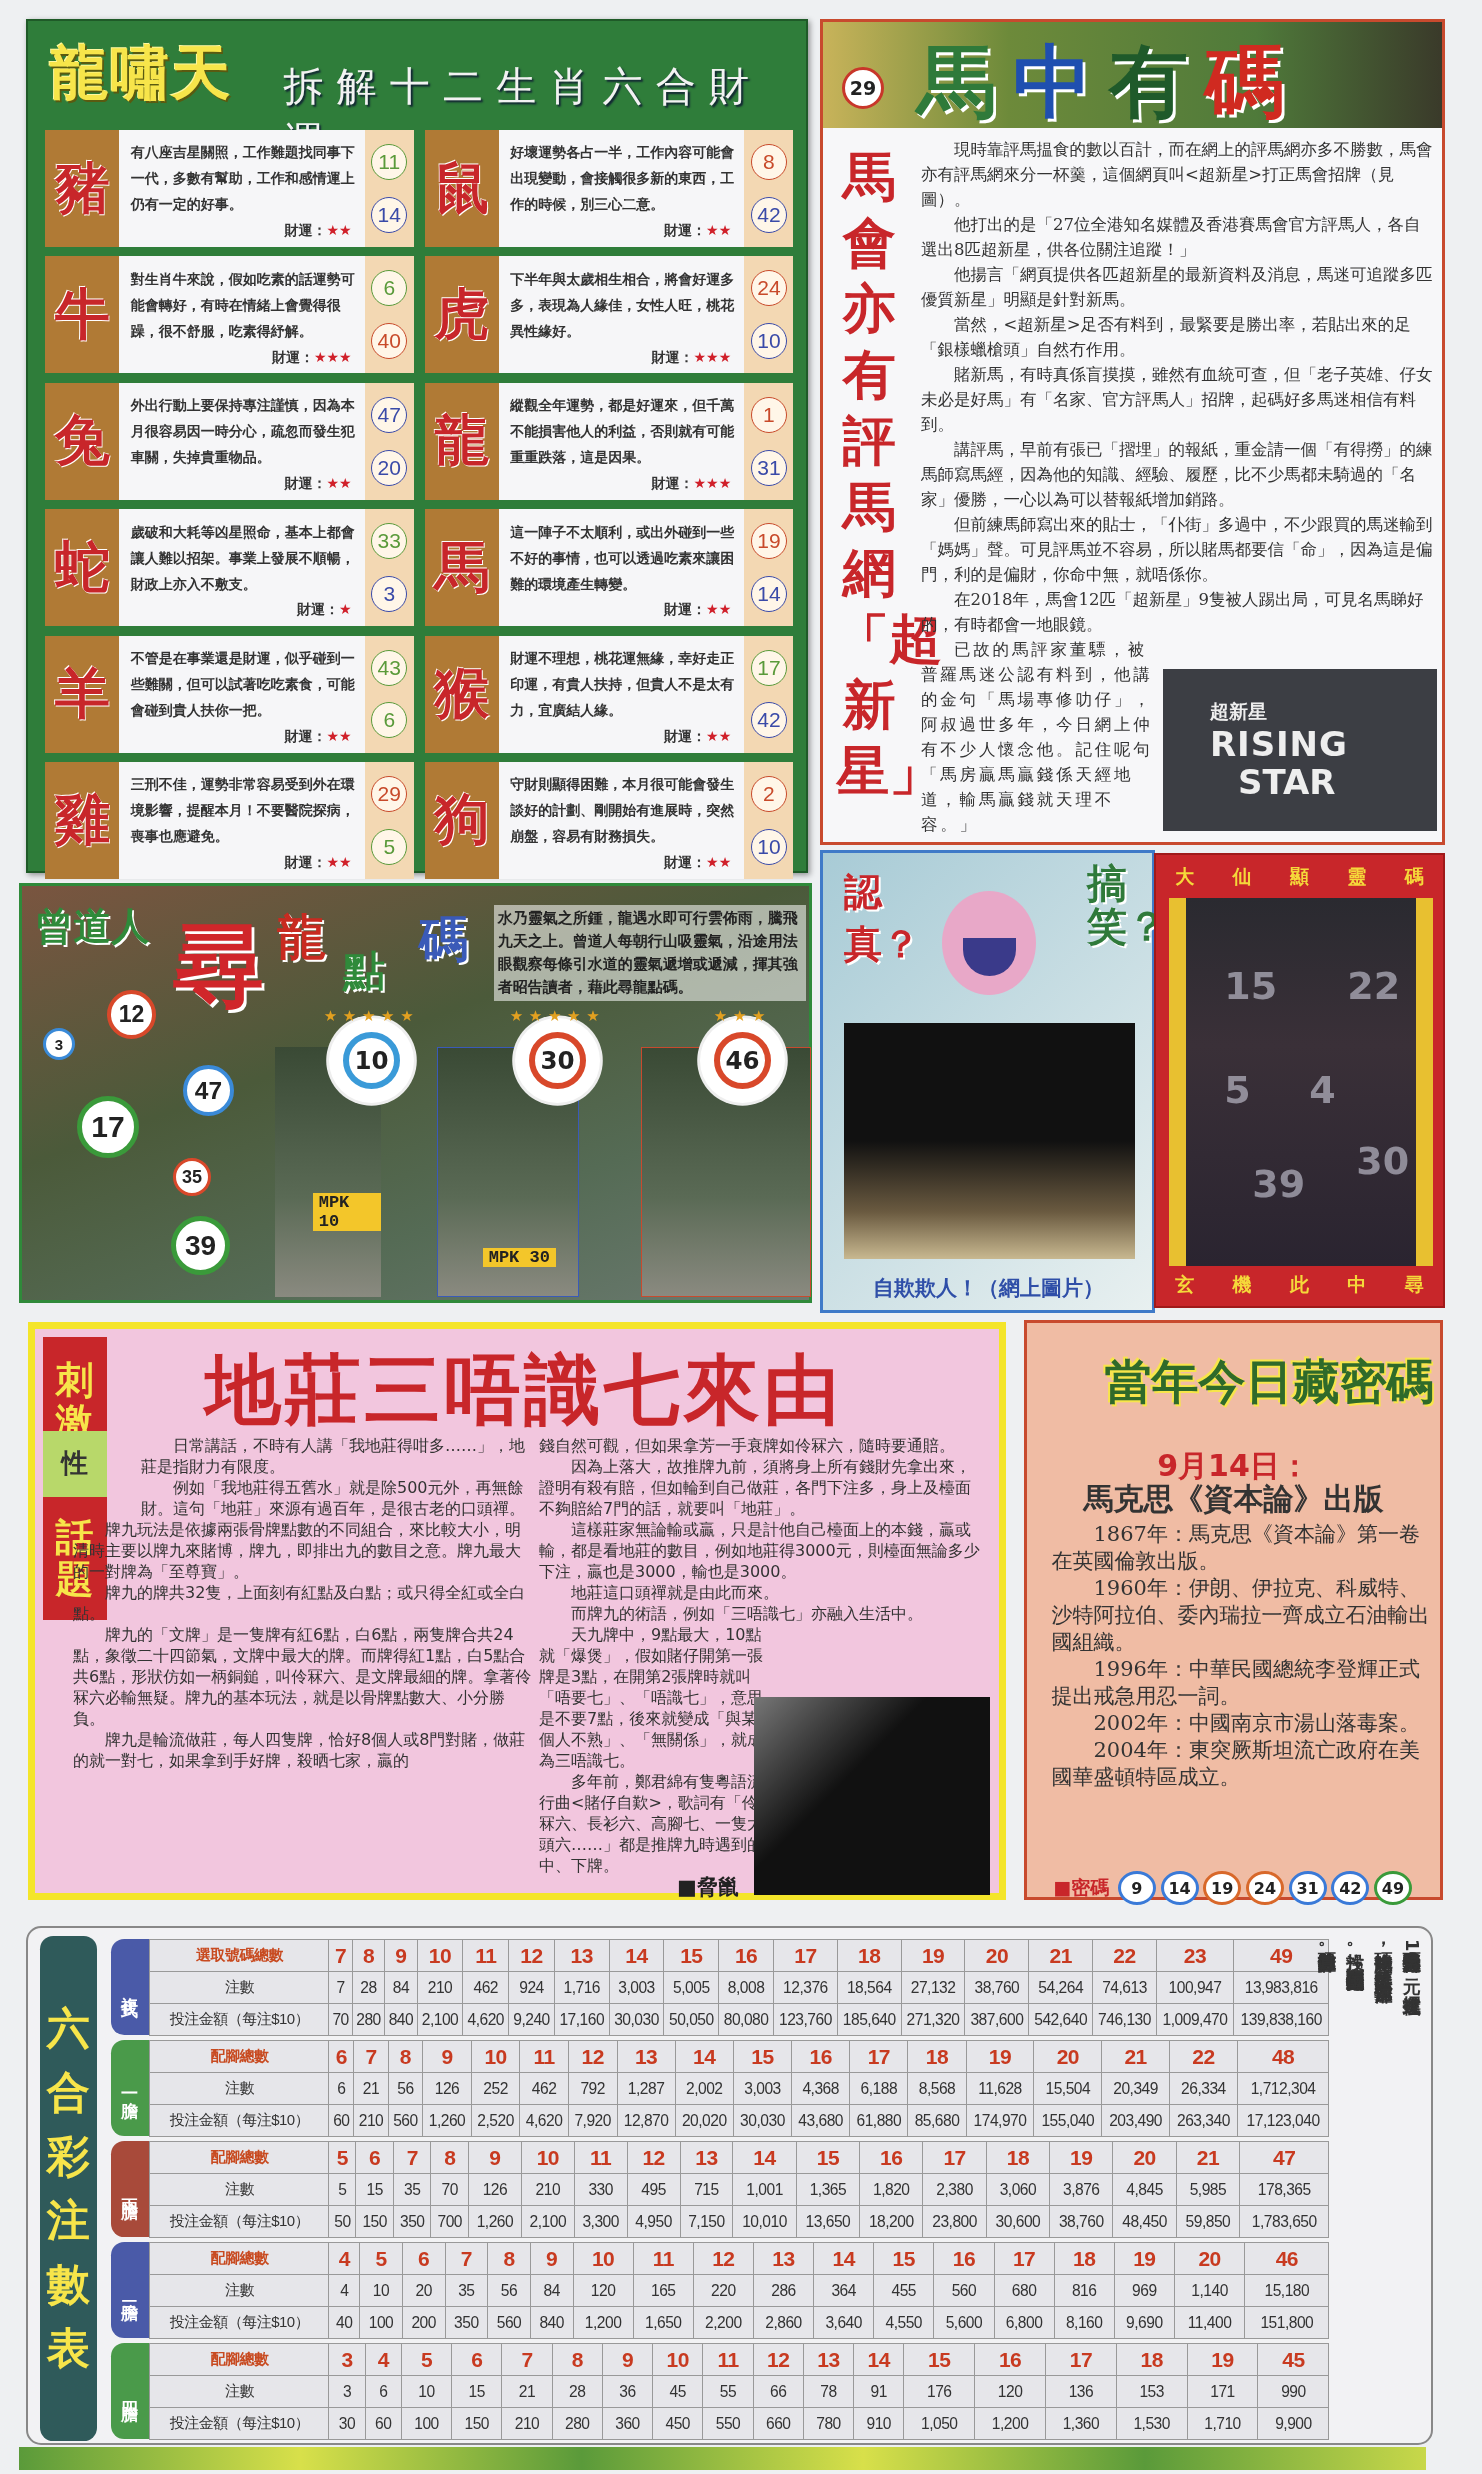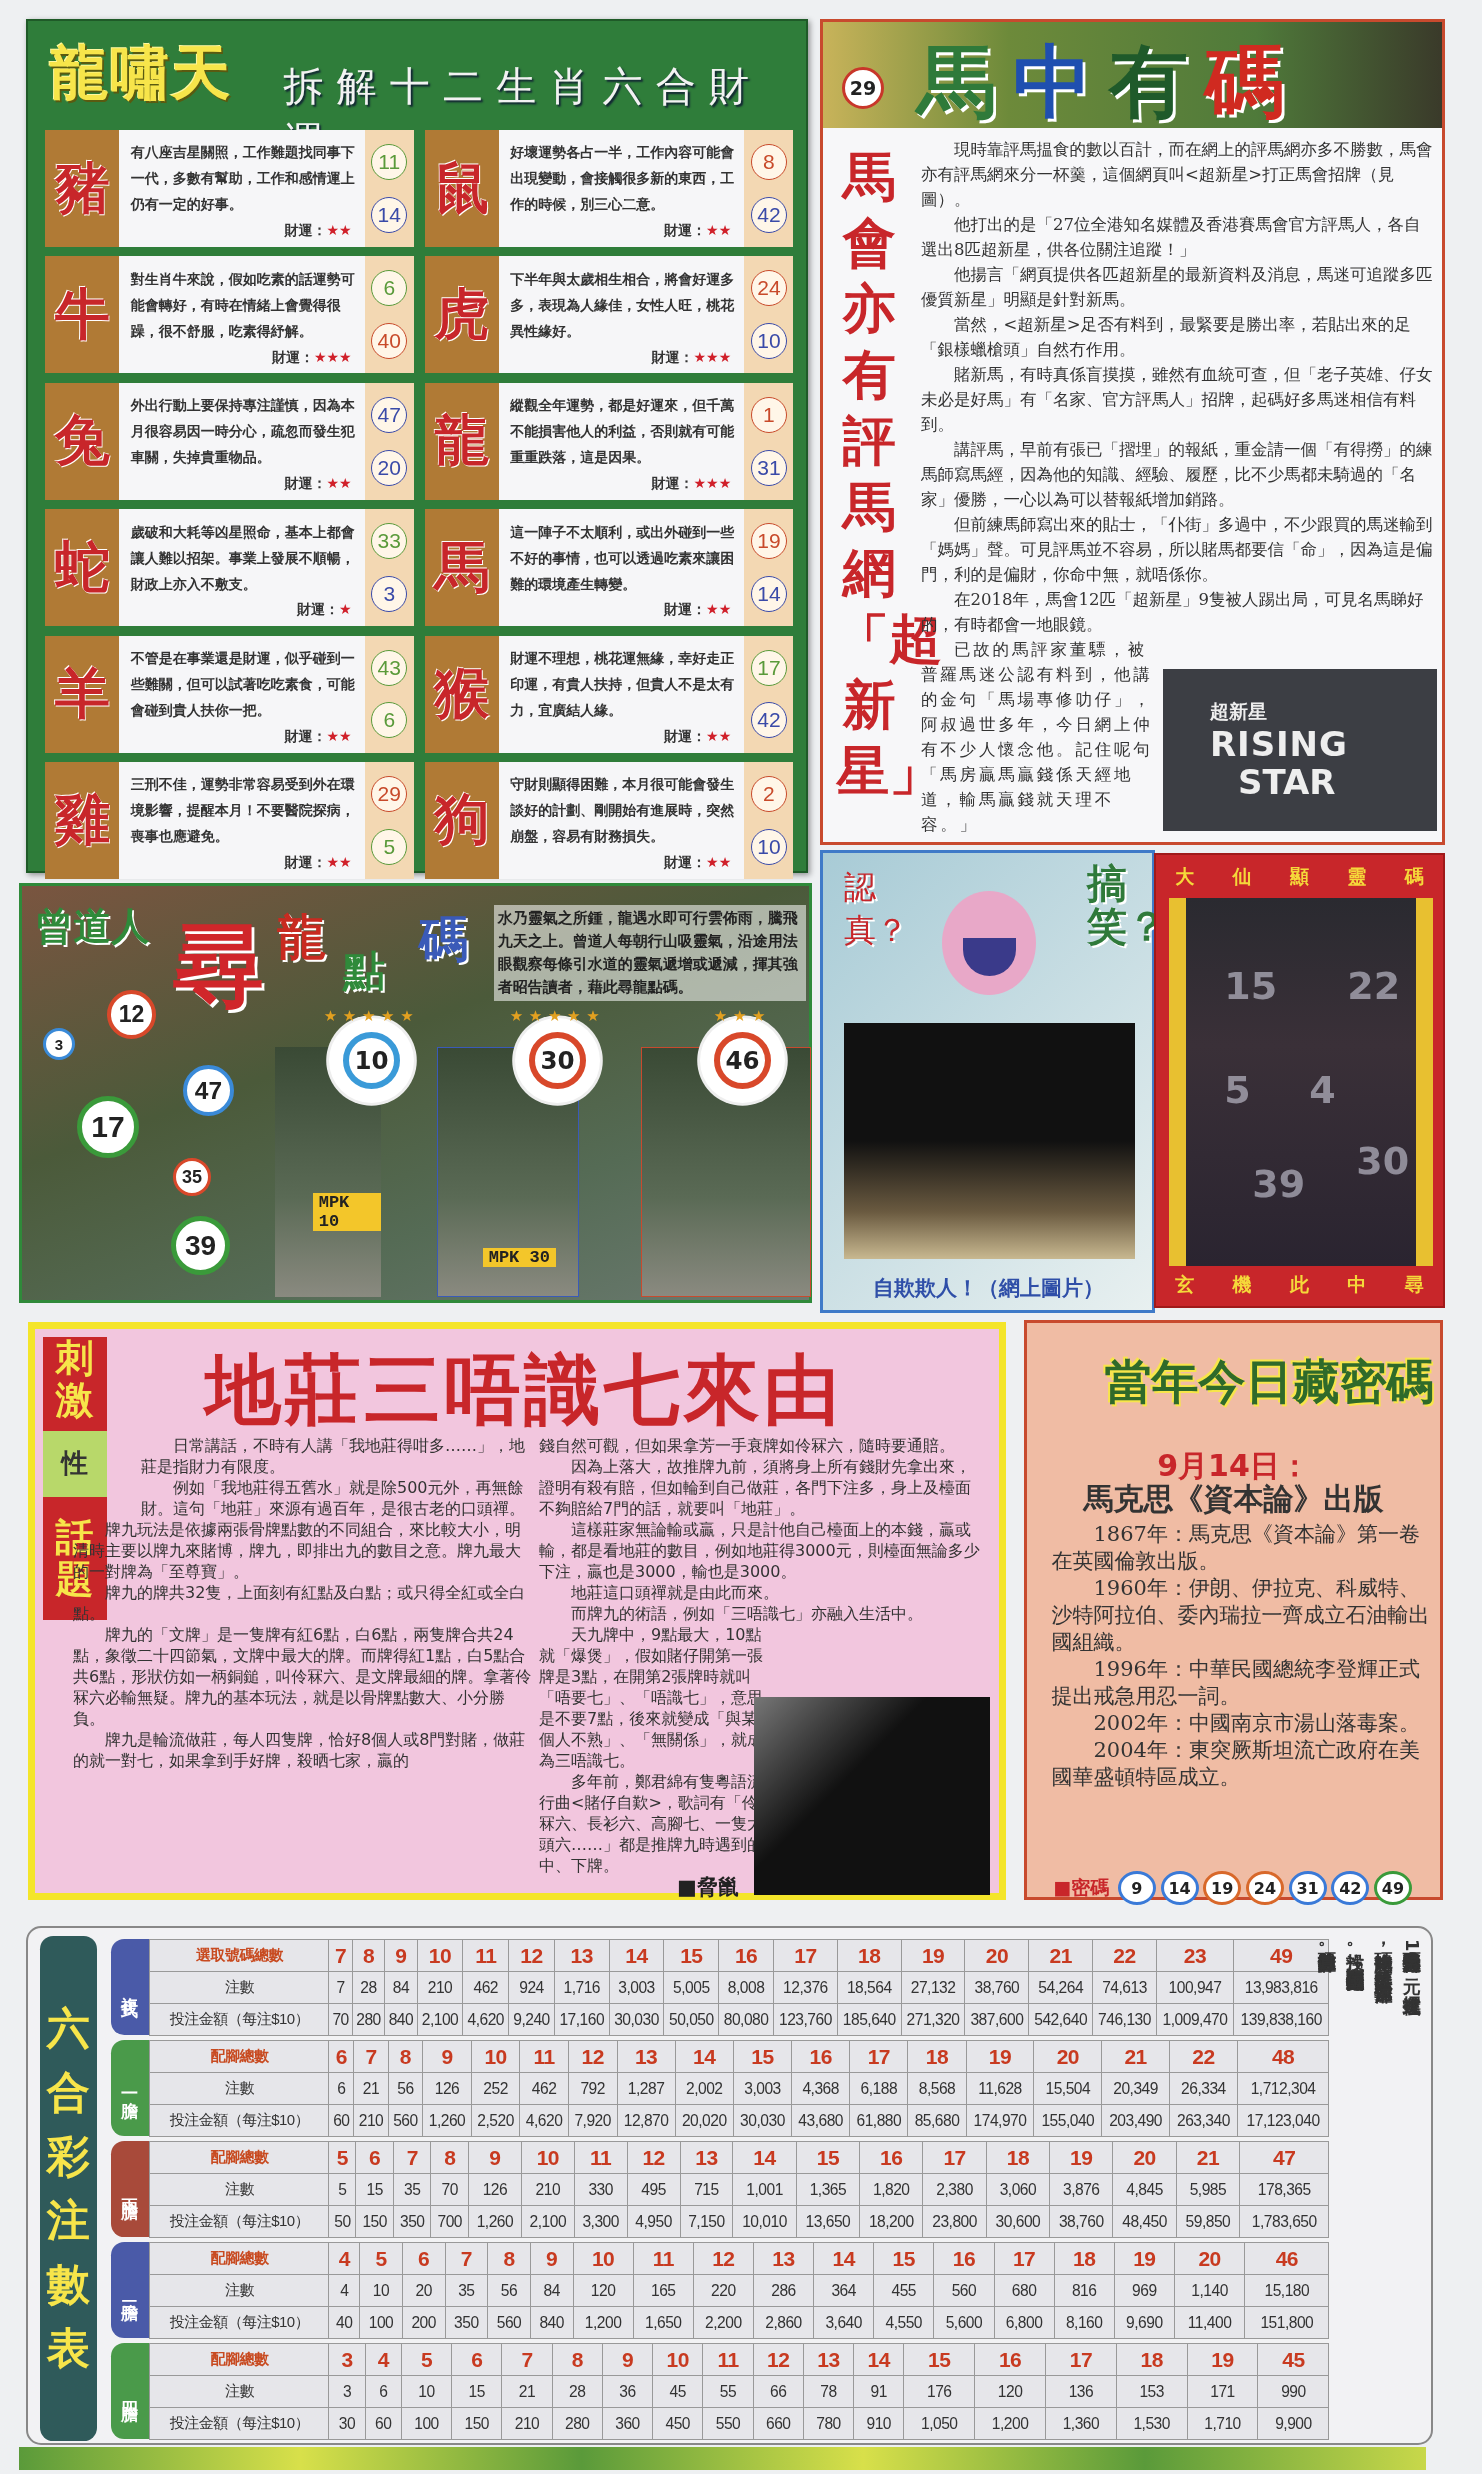--- a/index.html
+++ b/index.html
@@ -39,21 +39,21 @@
 #dragon .t4{position:absolute;left:321px;top:57px;font-size:42px;font-weight:bold;color:#2f8a3a;text-shadow:1.9px 1.9px 0 #fff}
 #dragon .t5{position:absolute;left:397px;top:21px;font-size:49px;font-weight:bold;color:#3a5ab8;text-shadow:1.9px 1.9px 0 #fff}
 #dragon .desc{position:absolute;left:472px;top:19px;width:312px;font-size:15px;line-height:23px;font-weight:bold;color:#222;background:rgba(255,255,255,.55);padding:1.9px 3.8px}
 .ball{position:absolute;border-radius:50%;background:#fff;display:flex;align-items:center;justify-content:center;font-weight:bold;color:#222;font-family:"Liberation Sans",sans-serif}
 .photo{position:absolute;top:161px;height:250px;background:linear-gradient(180deg,#3a4a35,#5a6a55 60%,#8a8a80)}
 .plate{position:absolute;background:#f3c62a;color:#222;font-weight:bold;font-size:17px;padding:0 5.7px;font-family:"Liberation Mono",monospace}
 .bigball{position:absolute;top:132px;width:85px;height:85px;border-radius:50%;background:#fff;display:flex;align-items:center;justify-content:center;box-shadow:0 0 0 2.8px #eee}
 .bigball span{width:57px;height:57px;border-radius:50%;border:6.6px solid;display:flex;align-items:center;justify-content:center;font-size:24.5px;font-weight:bold}
 .bigball .st{position:absolute;top:-11.3px;color:#e2a020;font-size:15px;letter-spacing:5.7px}
 #joke{left:820px;top:850px;width:335px;height:463px;background:linear-gradient(135deg,#a8cbd6,#e8f0f0);border:3.8px solid #3f7ac8}
-#joke .v1{position:absolute;left:21px;top:13.2px;width:42px;font-size:32px;line-height:43px;color:#c8262a;font-weight:normal;text-shadow:1.9px 1.9px 0 #fff}
+#joke .v1{position:absolute;left:21px;top:13.2px;width:42px;font-size:38px;line-height:52px;color:#c8262a;font-weight:bold;text-shadow:1.9px 1.9px 0 #fff}
 #joke .v2{position:absolute;right:23px;top:9.4px;width:42px;font-size:40px;line-height:43px;color:#2f7a3a;font-weight:bold;text-shadow:1.9px 1.9px 0 #fff}
 #joke .face{position:absolute;left:119px;top:38px;width:94px;height:104px;border-radius:50%;background:#e8a8c8}
 #joke .face .mouth{position:absolute;left:21px;top:47px;width:53px;height:38px;border-radius:0 0 28px 28px;background:#3a3a8a}
 #joke .pic{position:absolute;left:21px;top:170px;width:189px;height:236px;background:linear-gradient(180deg,#111 50%,#6a5a40 80%,#c8b890)}
 #joke .pic{left:21px;width:291px}
 #joke .cap{position:absolute;left:19px;bottom:7.6px;width:293px;text-align:center;font-size:21px;color:#2f4fa8;font-weight:bold}
 #temple{left:1154px;top:853px;width:291px;height:455px;background:#c8262a;border:2.8px solid #a01a1a}
 #temple .tt,#temple .tb{position:absolute;left:0;width:100%;display:flex;justify-content:space-around;font-size:19px;font-weight:bold;color:#f5d83a}
 #temple .tt{top:9.4px}#temple .tb{bottom:7.6px}
 #temple .img{position:absolute;left:13.2px;top:43px;width:264px;height:368px;background:linear-gradient(180deg,#2a2a30,#3a3038 40%,#2a2430);border-left:17px solid #e8c030;border-right:17px solid #e8c030}
@@ -304,21 +304,21 @@
     <span>玄</span>
       <span>機</span>
       <span>此</span>
       <span>中</span>
       <span>尋</span>
   </div>
 </section>
 
 <section id="article" class="abs">
   <div class="tag">
-    <div class="t" style="top:0">刺激</div>
+    <div class="t" style="top:22px">刺激</div>
     <div class="mid">性</div>
     <div class="t" style="top:179px">話題</div>
   </div>
   <div class="headline">地莊三唔識七來由</div>
   <div class="col1">
     <p class="first">日常講話，不時有人講「我地莊得咁多……」，地莊是指財力有限度。</p>
     <p class="first">例如「我地莊得五舊水」就是除500元外，再無餘財。這句「地莊」來源有過百年，是很古老的口頭禪。</p>
     <p>牌九玩法是依據兩張骨牌點數的不同組合，來比較大小，明清時主要以牌九來賭博，牌九，即排出九的數目之意。牌九最大的一對牌為「至尊寶」。</p>
     <p>牌九的牌共32隻，上面刻有紅點及白點；或只得全紅或全白點。</p>
     <p>牌九的「文牌」是一隻牌有紅6點，白6點，兩隻牌合共24點，象徵二十四節氣，文牌中最大的牌。而牌得紅1點，白5點合共6點，形狀仿如一柄銅鎚，叫伶冧六、是文牌最細的牌。拿著伶冧六必輸無疑。牌九的基本玩法，就是以骨牌點數大、小分勝負。</p>

